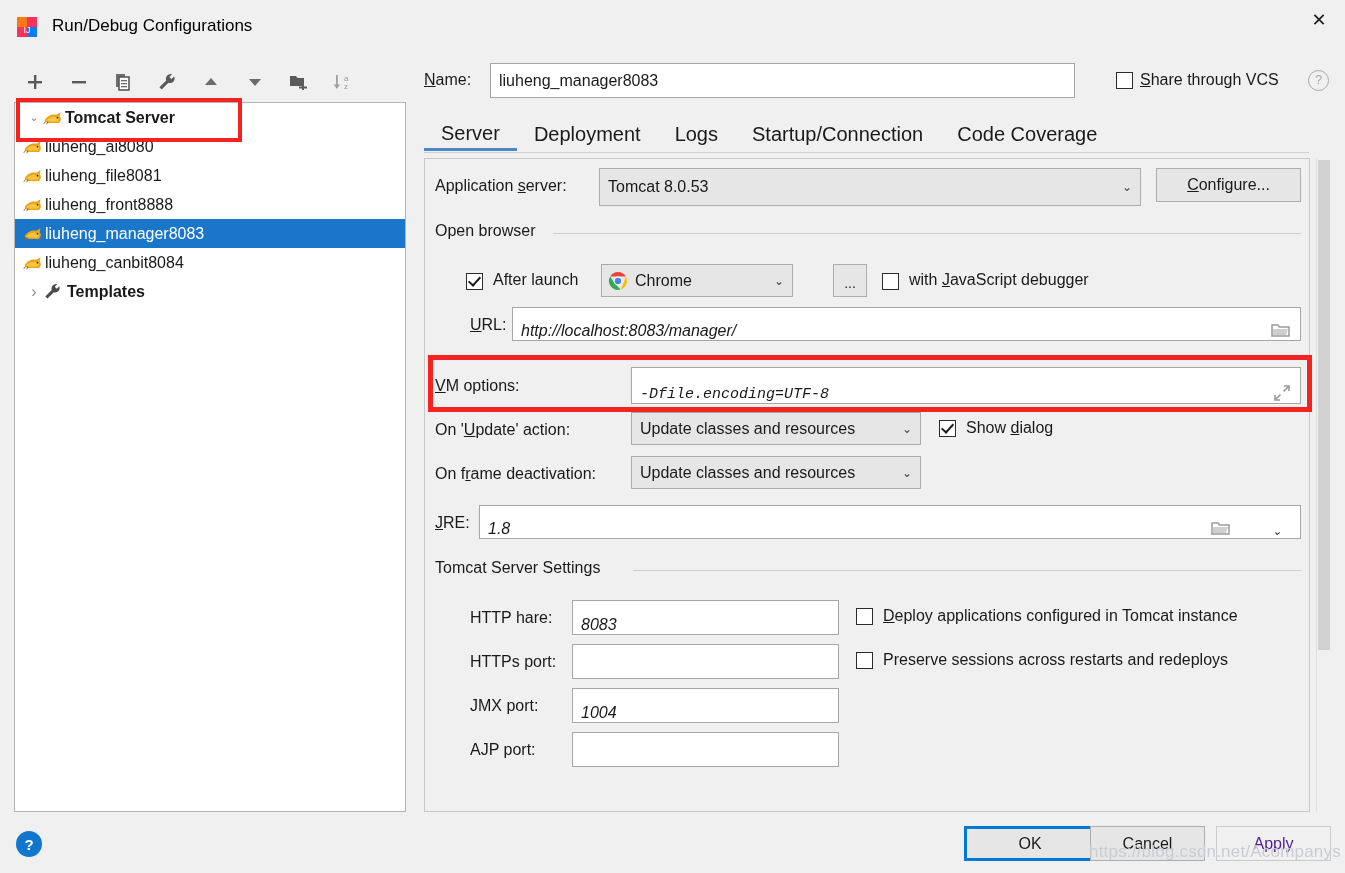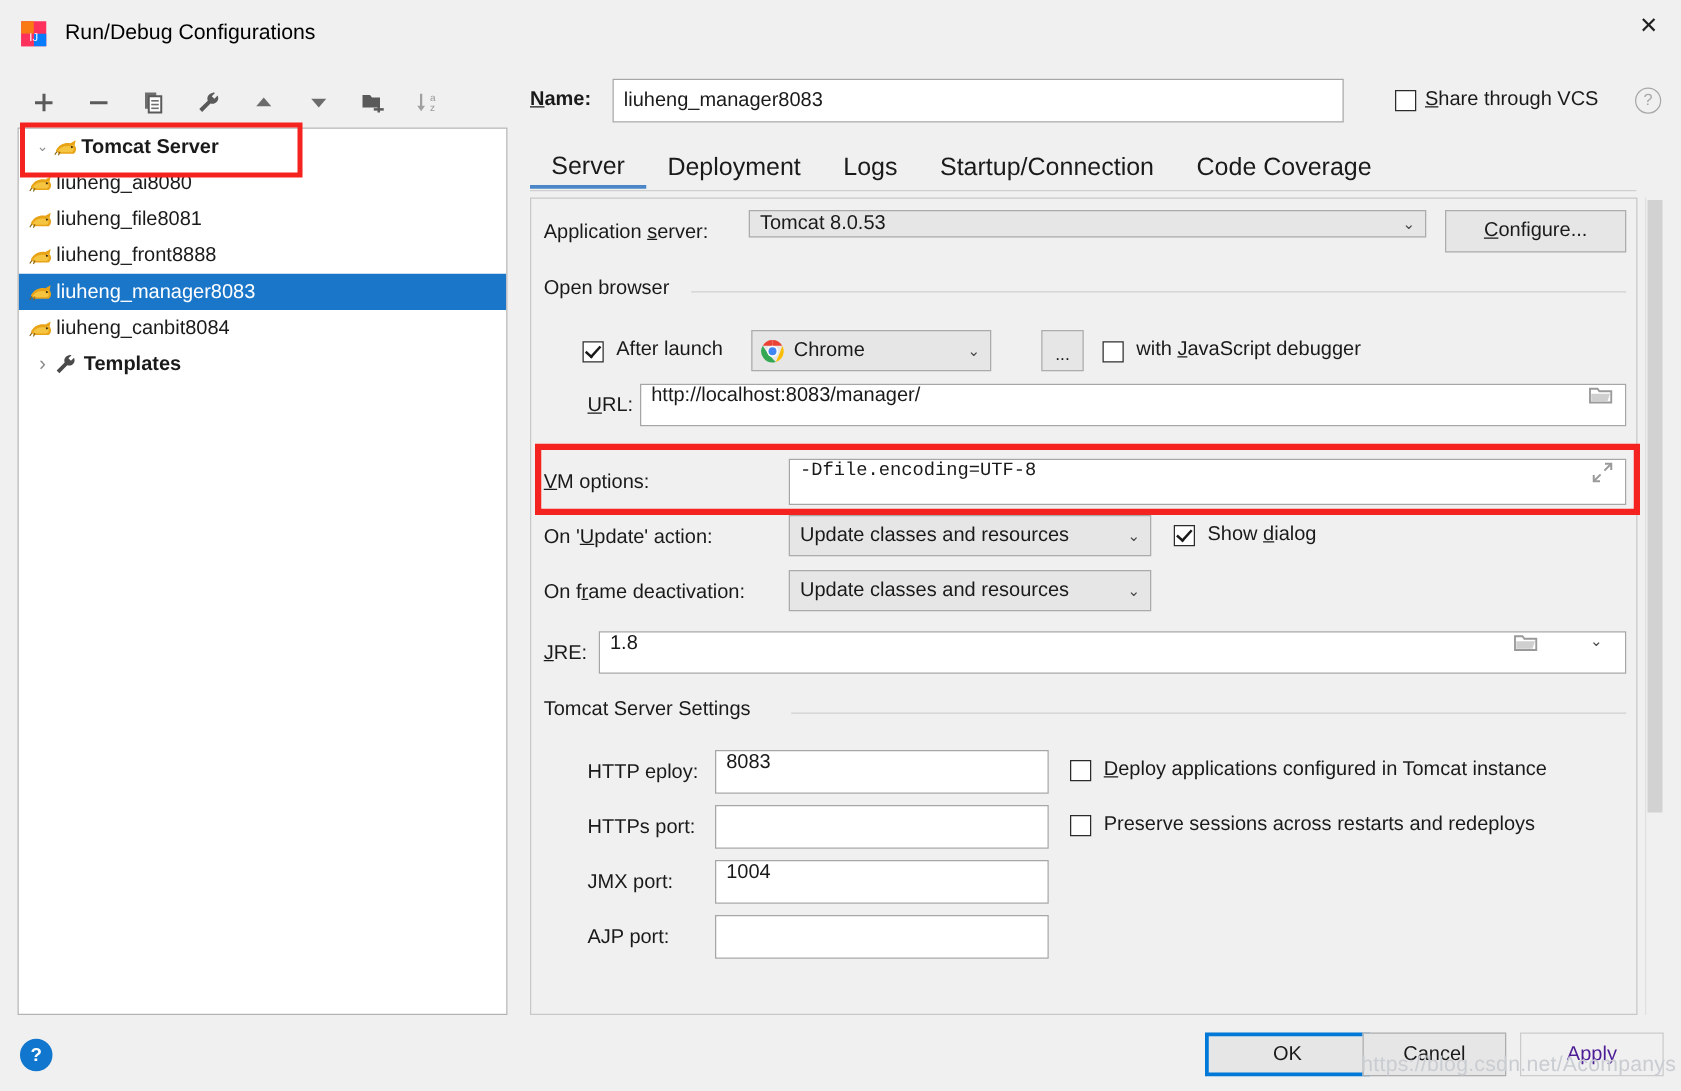--- a/index.html
+++ b/index.html
@@ -68,21 +68,21 @@
     position:absolute; left:16px; top:98px; width:226px; height:44px;
     border:4px solid #f5231f; pointer-events:none; z-index:30;
   }
   
   #annot-vm {
     position:absolute; left:428px; top:355px; width:884px; height:57px;
     border:5px solid #f5231f; pointer-events:none; z-index:30;
   }
 
   
-  #name-label { position:absolute; left:424px; top:71px; font-size:16px;font-weight:bold; }
+  #name-label { position:absolute; left:424px; top:71px; font-size:16px; }
   #name-label u { text-decoration:underline; }
   #name-input {
     position:absolute; left:490px; top:63px; width:585px; height:35px;
     border:1px solid #a6a6a6; background:#fff; padding:0 8px;
     font-family:"Liberation Sans", sans-serif; font-size:16px; color:#1a1a1a;
   }
   #share-cb {
     position:absolute; left:1116px; top:72px; width:17px; height:17px;
     border:1.5px solid #2b2b2b; background:#fff; cursor:pointer;
   }
@@ -110,21 +110,21 @@
   
   #content {
     position:absolute; left:424px; top:158px; width:886px; height:654px;
     border:1px solid #c8c8c8; background:#f0f0f0;
   }
 
   .lbl { position:absolute; font-size:16px; color:#1a1a1a; white-space:nowrap; }
   .fld {
     position:absolute; background:#fff; border:1px solid #a6a6a6;
     font-family:"Liberation Sans", sans-serif; font-size:16px; color:#1a1a1a;
-    padding:0 8px; display:flex; align-items:flex-start;
+    padding:0 8px; display:flex; align-items:flex-end;font-style:italic;
   }
   .combo {
     position:absolute; background:#e6e6e6; border:1px solid #ababab;
     font-size:16px; color:#1a1a1a; display:flex; align-items:center;
     padding-left:8px; cursor:pointer;
   }
   .combo .cv { flex:1; white-space:nowrap; overflow:hidden; }
   .caret { width:26px; text-align:center; color:#444; font-size:12px; }
   .btn {
     position:absolute; background:#e6e6e6; border:1px solid #adadad;
@@ -333,21 +333,21 @@
   <div class="tab">Deployment</div>
   <div class="tab">Logs</div>
   <div class="tab">Startup/Connection</div>
   <div class="tab">Code Coverage</div>
 </div>
 <div id="tabs-rule"></div>
 
 <div id="content">
 
   <div class="lbl" style="left:10px; top:18px;">Application <u class="ak">s</u>erver:</div>
-  <div class="combo" style="left:174px; top:9px; width:542px; height:22px;">
+  <div class="combo" style="left:174px; top:9px; width:542px; height:38px;">
     <span class="cv">Tomcat 8.0.53</span>
     <span class="caret">⌄</span>
   </div>
   <div class="btn" style="left:731px; top:9px; width:145px; height:34px;"><u class="ak">C</u>onfigure...</div>
 
   <div class="grp-title" style="left:10px; top:63px;">Open browser</div>
   <div class="grp-line" style="left:128px; top:74px; width:748px;"></div>
 
   <div class="cbox checked" style="left:41px; top:114px;"></div>
   <div class="lbl" style="left:68px; top:112px;">After launch</div>
@@ -410,21 +410,21 @@
     <svg width="22" height="18" viewBox="0 0 22 18" style="flex:none;">
       <path d="M2 3h6l1.5 2H19v9H2z" fill="none" stroke="#9a9a9a" stroke-width="1.5"></path>
       <path d="M3 7h15l-2 6H3z" fill="#cfcfcf"></path>
     </svg>
     <span class="caret" style="width:30px;">⌄</span>
   </div>
 
   <div class="grp-title" style="left:10px; top:400px;">Tomcat Server Settings</div>
   <div class="grp-line" style="left:208px; top:411px; width:668px;"></div>
 
-  <div class="lbl" style="left:45px; top:450px;">HTTP eploy:</div>
+  <div class="lbl" style="left:45px; top:450px;">HTTP hare:</div>
   <div class="fld" style="left:147px; top:441px; width:267px; height:35px;">
     <span>8083</span>
   </div>
   <div class="cbox" style="left:431px; top:449px;"></div>
   <div class="lbl" style="left:458px; top:448px;"><u class="ak">D</u>eploy applications configured in Tomcat instance</div>
 
   <div class="lbl" style="left:45px; top:494px;">HTTPs port:</div>
   <div class="fld" style="left:147px; top:485px; width:267px; height:35px;">
     <span></span>
   </div>

